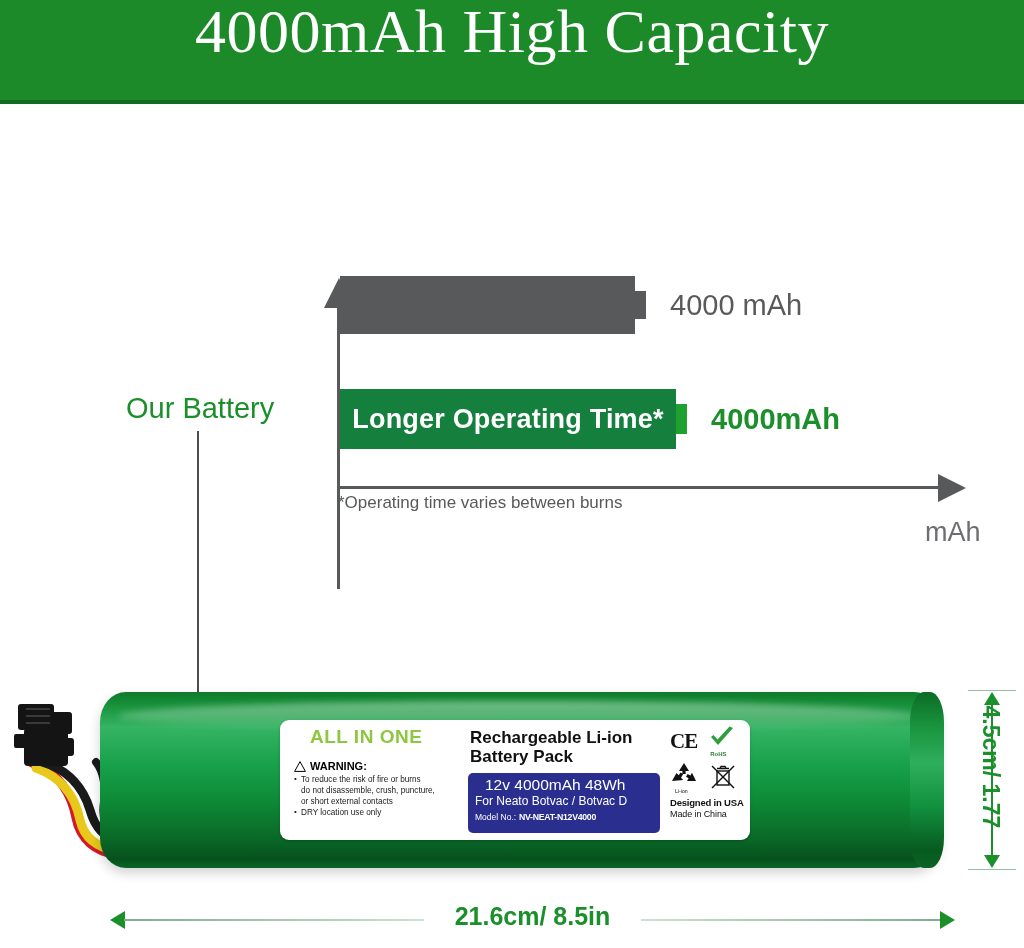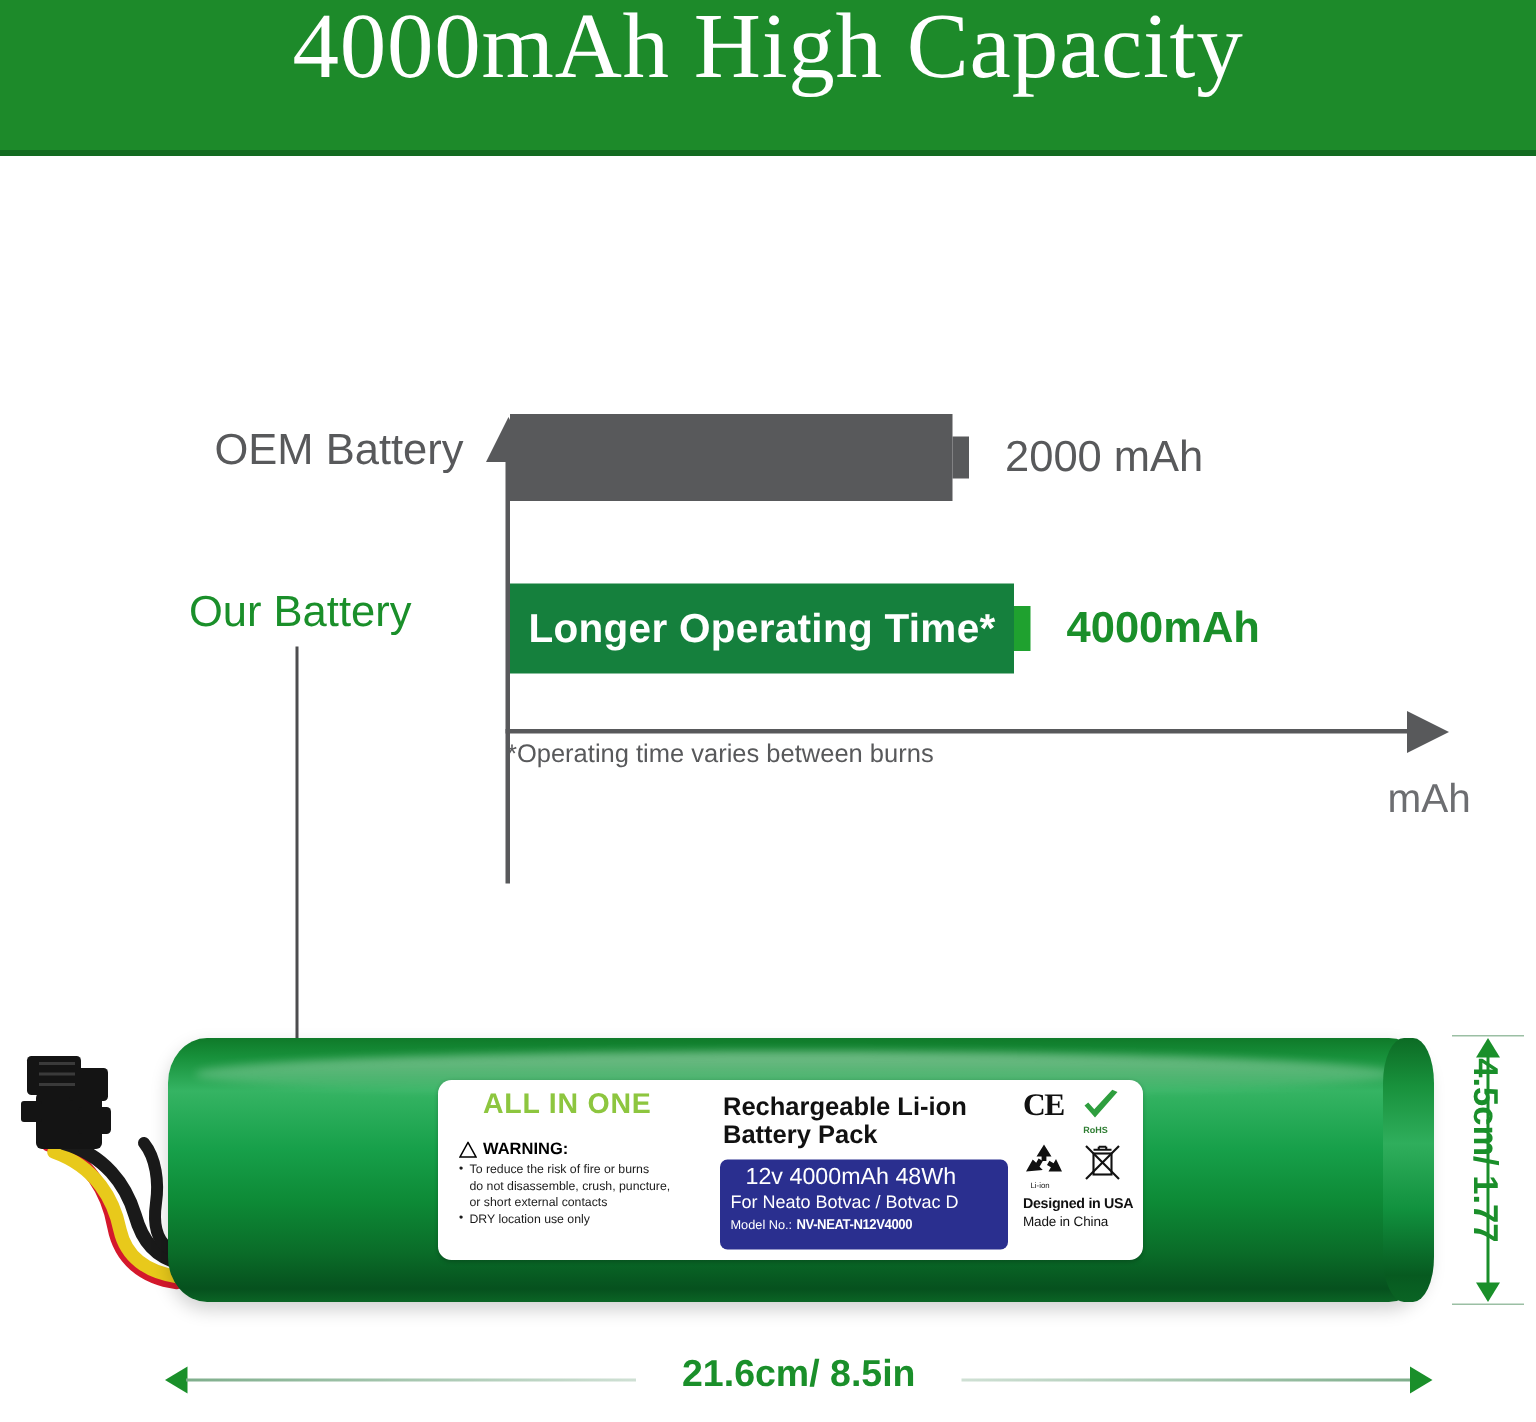--- a/index.html
+++ b/index.html
@@ -119,21 +119,21 @@
     background: #c9c9c9; opacity: .75;
   }
   .leader-dot {
     position: absolute; left: 186px; top: 697px;
     width: 23px; height: 23px; border-radius: 50%;
     background: #5c5c5e;
   }
 
   
   .battery {
-    position: absolute; left: 112px; top: 692px;
+    position: absolute; left: 100px; top: 692px;
     width: 840px; height: 176px;
     border-radius: 26px / 30px;
     background:
       linear-gradient(to bottom,
         #0f7a29 0%,
         #17903a 7%,
         #35b463 20%,
         #17a04a 42%,
         #0d8a36 62%,
         #0a6b28 82%,
@@ -212,21 +212,21 @@
     display: flex; align-items: baseline; gap: 3px;
     font-size: 8.5px; color: #fff; margin-top: 2px; white-space: nowrap;
   }
   .spec-3 b {
     font-family: "Liberation Sans Narrow", "Liberation Sans", sans-serif;
     font-size: 9.5px; font-weight: 700; letter-spacing: -0.3px;
     transform: scaleX(.92); transform-origin: left center;
   }
 
   .certs { position: absolute; left: 390px; top: 6px; width: 78px; height: 112px; }
-  .cert-row { display: flex; gap: 10px; }
+  .cert-row { display: flex; align-items: center; gap: 10px; }
   .cert-ce {
     font-size: 21px; font-weight: 700; color: #111;
     line-height: 1; letter-spacing: -1px;
     font-family: "Liberation Serif", serif;
   }
   .rohs { position: relative; width: 30px; height: 30px; }
   .rohs-txt {
     position: absolute; left: 3px; bottom: -1px;
     font-size: 6px; font-weight: 700; color: #2e7d32;
   }
@@ -312,28 +312,27 @@
 </div>
 <div class="banner-underline"></div>
 
 <div class="chart">
 
   <div class="axis-y"></div>
   <div class="axis-y-arrow"></div>
   <div class="axis-x"></div>
   <div class="axis-x-arrow"></div>
 
-  <div class="cat-label cat-oem">OEM Battery</div>
 
   <div class="bar-row bar-oem">
     <div class="bar-body">
       <div class="bar-inner-label"></div>
     </div>
     <div class="bar-tip"></div>
-    <div class="bar-value">2000 mAh</div>
+    <div class="bar-value">4000 mAh</div>
   </div>
 
   <div class="cat-label cat-our">Our Battery</div>
 
   <div class="bar-row bar-our">
     <div class="bar-body">
       <div class="bar-inner-label">Longer Operating Time*</div>
     </div>
     <div class="bar-tip"></div>
     <div class="bar-value">4000mAh</div>

